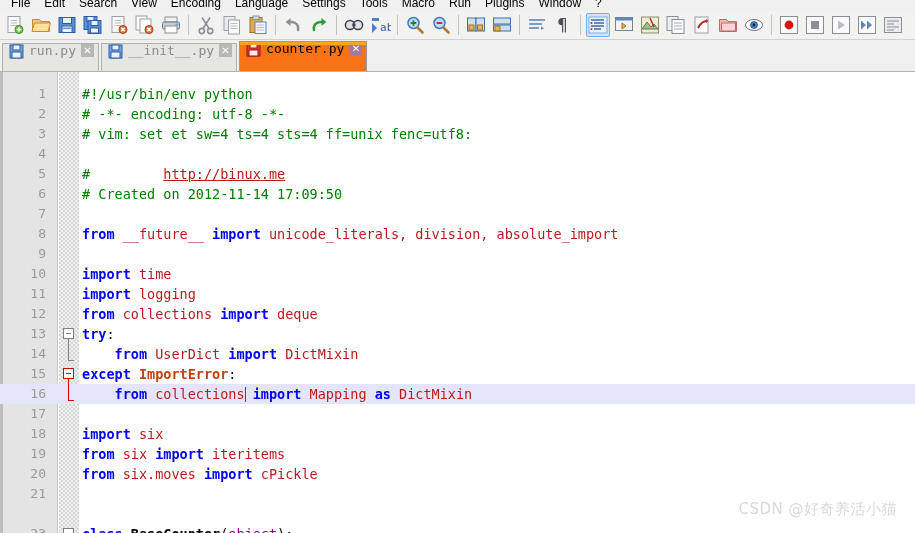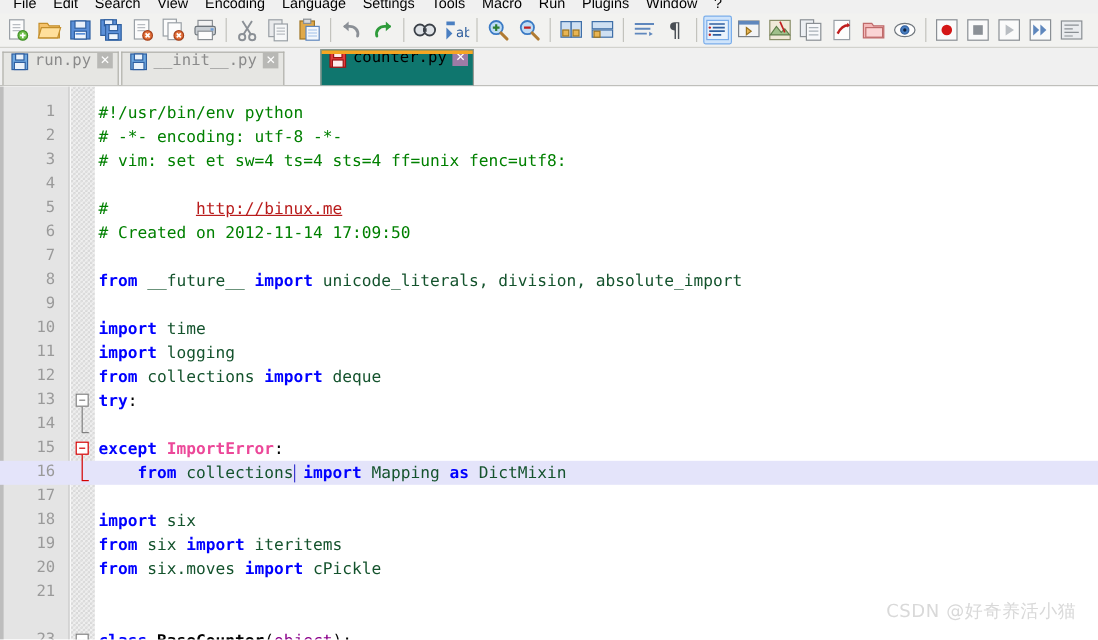--- a/index.html
+++ b/index.html
@@ -101,25 +101,24 @@
     box-sizing: border-box;
     background: #e6e6e3;
     border: 1px solid #b0b0aa;
     border-bottom: none;
     font-family: "DejaVu Sans Mono", monospace;
     font-size: 13px;
     color: #8a8a8a;
     white-space: nowrap;
   }
   .tab.active {
-    background: #0f766e;
+    background: #f97316;
     color: #000000;
     height: 30px;
     border-color: #9a9a94;
-    margin-left: 28px;
   }
   .tab.active::before {
     content: "";
     position: absolute;
     left: 0; right: 0; top: 0;
     height: 3px;
     background: #f5a623;
   }
   .tab .tlabel { line-height: 14px; }
   .tab .tclose {
@@ -196,23 +195,23 @@
     left: 82px; top: 0;
     font-family: "DejaVu Sans Mono", monospace;
     font-size: 13.5px;
     line-height: 20px;
     color: #000000;
     white-space: pre;
   }
   .cm   { color: #008000; }
   .cmu  { color: #b91c1c; text-decoration: underline; }
   .kw   { color: #0000ff; font-weight: bold; }
-  .id   { color: #14532d; }
+  .id   { color: #b91c1c; }
   .cls  { color: #000000; font-weight: bold; }
-  .exc  { color: #ec4899; font-weight: bold; }
+  .exc  { color: #c2410c; font-weight: bold; }
   .bi   { color: #8b008b; }
   .op   { color: #000000; }
 
   
   .fold {
     position: absolute;
     width: 11px; height: 11px;
     box-sizing: border-box;
     background: #ffffff;
     border: 1px solid #808080;
@@ -599,21 +598,21 @@
         <div class="row" style="top: 72px;"><div class="ln">4</div></div>
         <div class="row" style="top: 92px;"><div class="ln">5</div><div class="src"><span class="cm">#         </span><span class="cmu">http://binux.me</span></div></div>
         <div class="row" style="top: 112px;"><div class="ln">6</div><div class="src"><span class="cm"># Created on 2012-11-14 17:09:50</span></div></div>
         <div class="row" style="top: 132px;"><div class="ln">7</div><div class="src"></div></div>
         <div class="row" style="top: 152px;"><div class="ln">8</div><div class="src"><span class="kw">from</span><span class="id"> __future__ </span><span class="kw">import</span><span class="id"> unicode_literals, division, absolute_import</span></div></div>
         <div class="row" style="top: 172px;"><div class="ln">9</div><div class="src"></div></div>
         <div class="row" style="top: 192px;"><div class="ln">10</div><div class="src"><span class="kw">import</span><span class="id"> time</span></div></div>
         <div class="row" style="top: 212px;"><div class="ln">11</div><div class="src"><span class="kw">import</span><span class="id"> logging</span></div></div>
         <div class="row" style="top: 232px;"><div class="ln">12</div><div class="src"><span class="kw">from</span><span class="id"> collections </span><span class="kw">import</span><span class="id"> deque</span></div></div>
         <div class="row" style="top: 252px;"><div class="ln">13</div><div class="src"><span class="kw">try</span><span class="op">:</span></div></div>
-        <div class="row" style="top: 272px;"><div class="ln">14</div></div>
+        <div class="row" style="top: 272px;"><div class="ln">14</div><div class="src"><span class="id">    </span><span class="kw">from</span><span class="id"> UserDict </span><span class="kw">import</span><span class="id"> DictMixin</span></div></div>
         <div class="row" style="top: 292px;"><div class="ln">15</div><div class="src"><span class="kw">except</span><span class="id"> </span><span class="exc">ImportError</span><span class="op">:</span></div></div>
         <div class="row cur" style="top: 312px; padding-left: 24px;"><div class="ln">16</div><div class="src"><span class="id">    </span><span class="kw">from</span><span class="id"> collections </span><span class="kw">import</span><span class="id"> Mapping </span><span class="kw">as</span><span class="id"> DictMixin</span></div><div class="caret" style="left: 244.6px;"></div></div>
         <div class="row" style="top: 332px;"><div class="ln">17</div><div class="src"></div></div>
         <div class="row" style="top: 352px; text-decoration: underline;"><div class="ln">18</div><div class="src"><span class="kw">import</span><span class="id"> six</span></div></div>
         <div class="row" style="top: 372px;"><div class="ln">19</div><div class="src"><span class="kw">from</span><span class="id"> six </span><span class="kw">import</span><span class="id"> iteritems</span></div></div>
         <div class="row" style="top: 392px;"><div class="ln">20</div><div class="src"><span class="kw">from</span><span class="id"> six.moves </span><span class="kw">import</span><span class="id"> cPickle</span></div></div>
         <div class="row" style="top: 412px;"><div class="ln">21</div><div class="src"></div></div>
         <div class="row" style="top: 452px;"><div class="ln">23</div><div class="src"><span class="kw">class</span><span class="id"> </span><span class="cls">BaseCounter</span><span class="op">(</span><span class="bi">object</span><span class="op">)</span><span class="op">:</span></div></div>
       </div>
   <div class="fold" style="top: 256px;">

